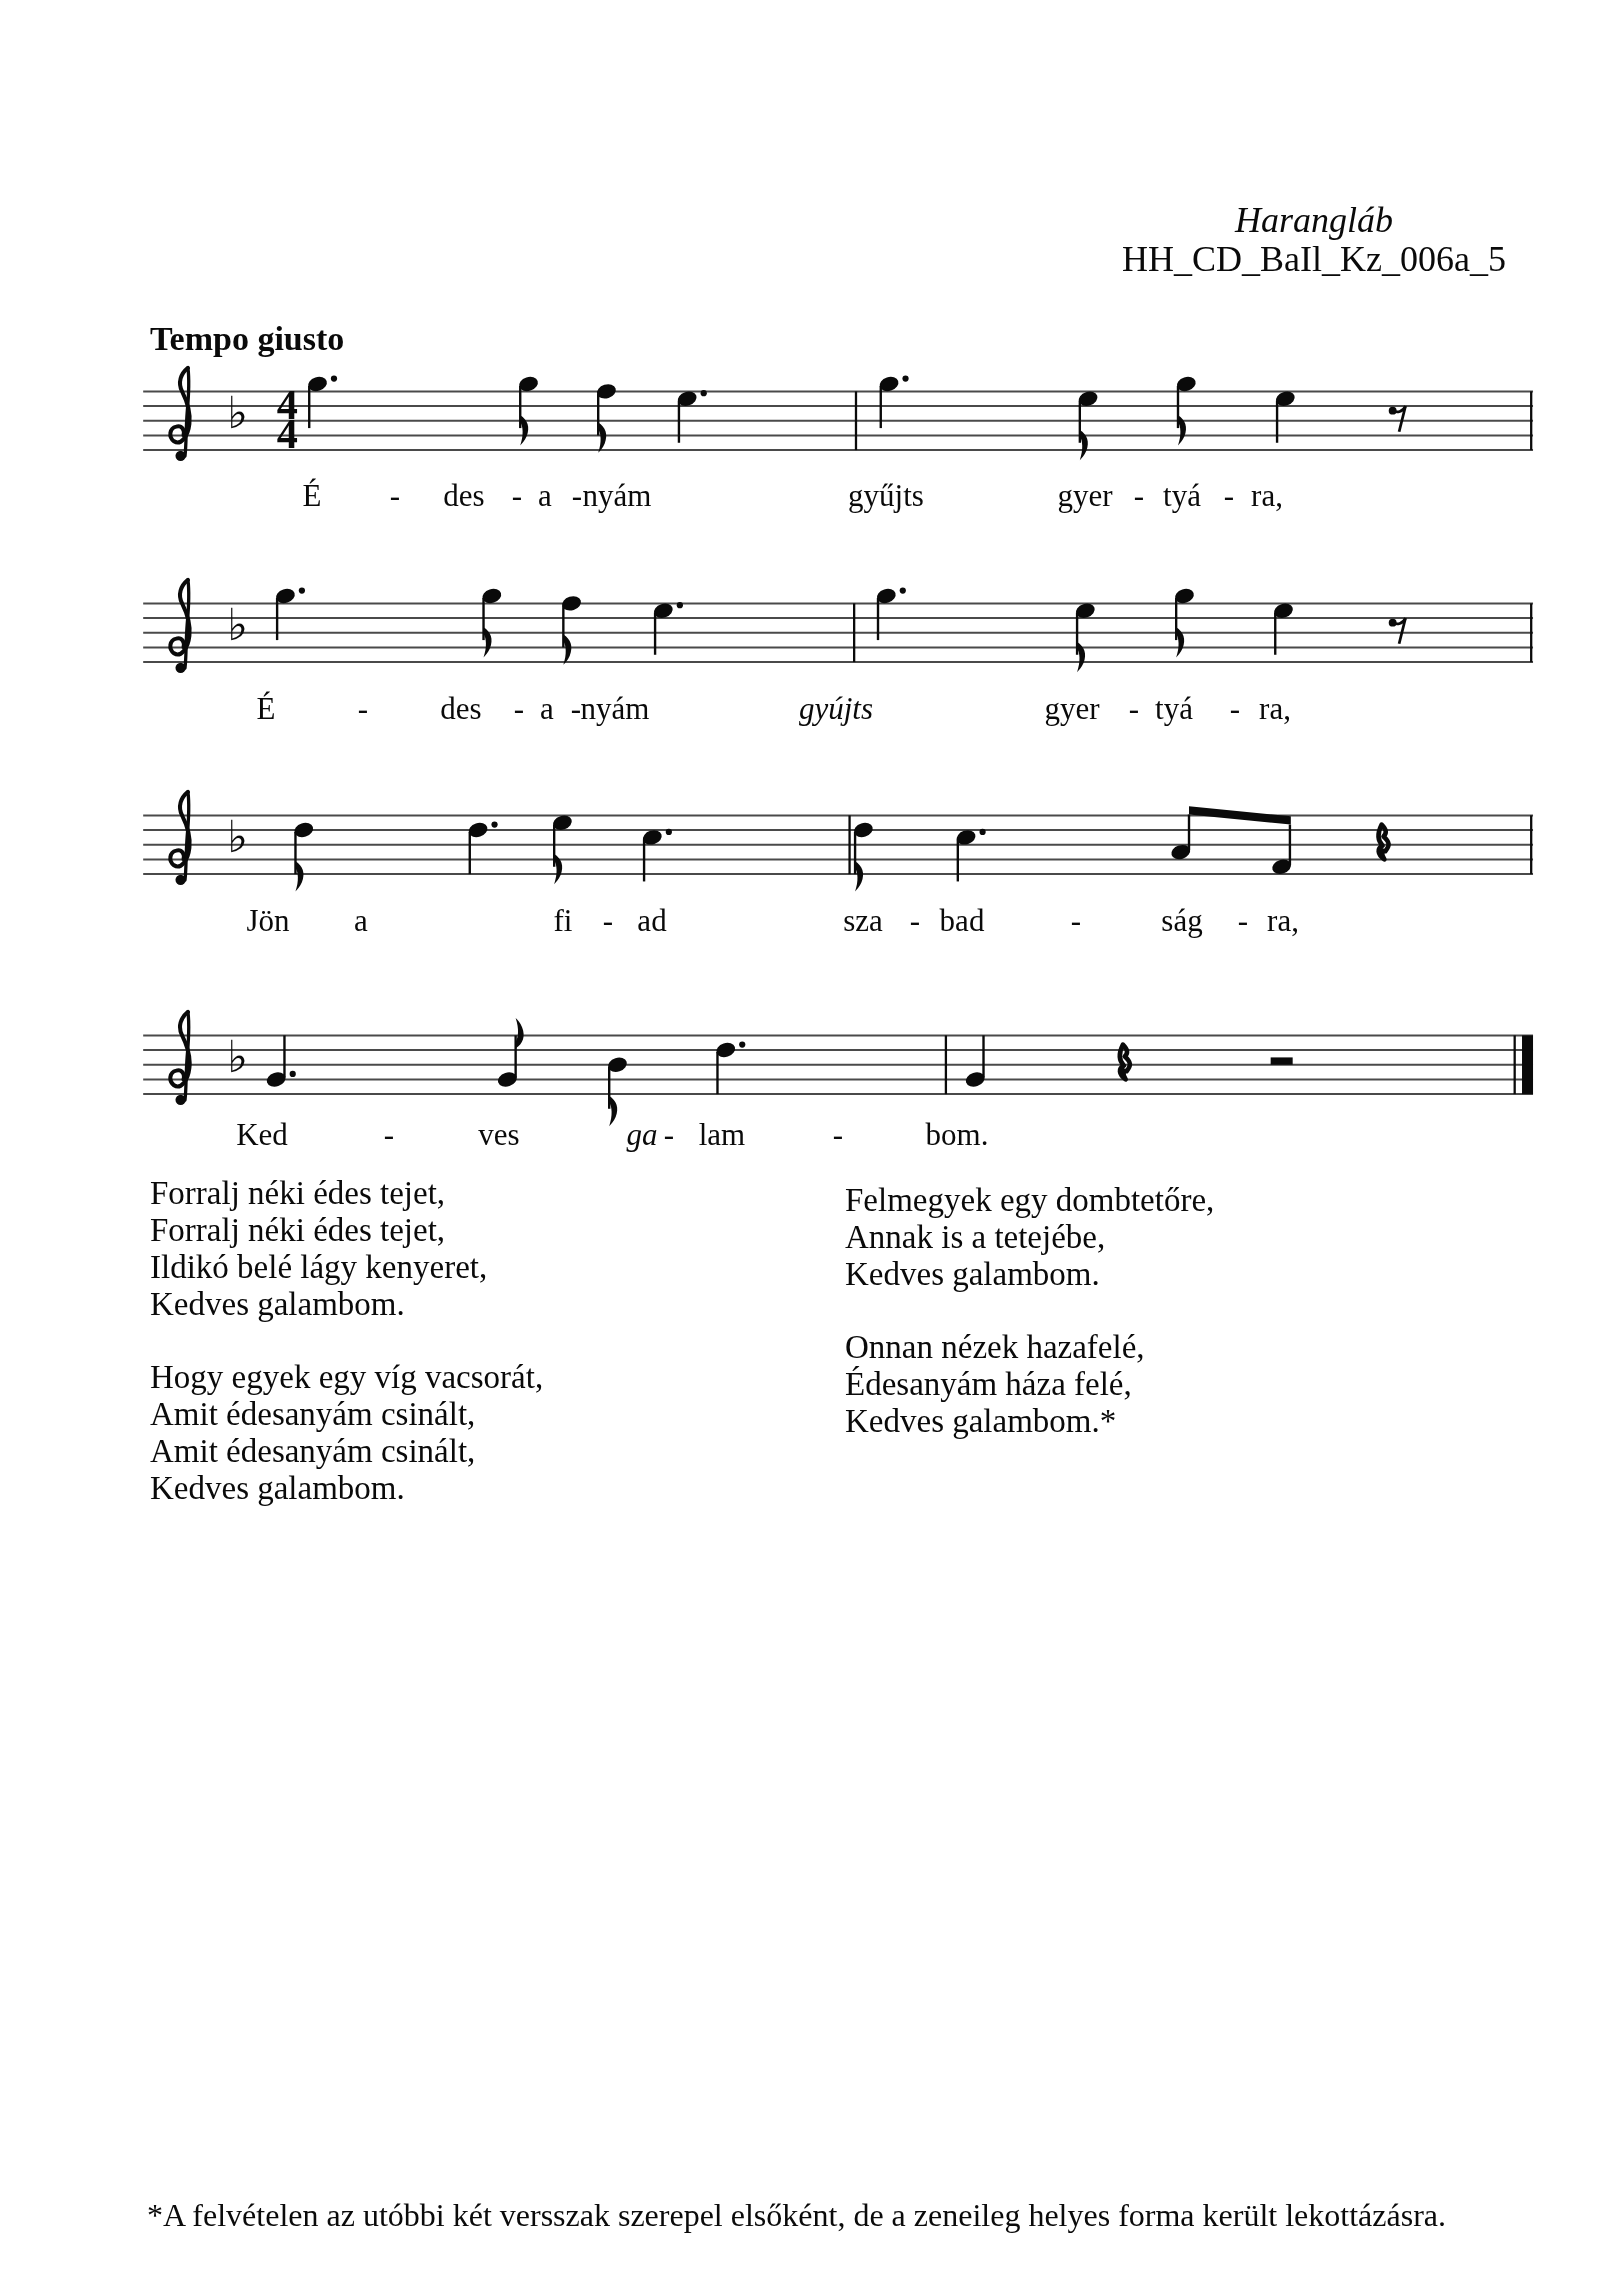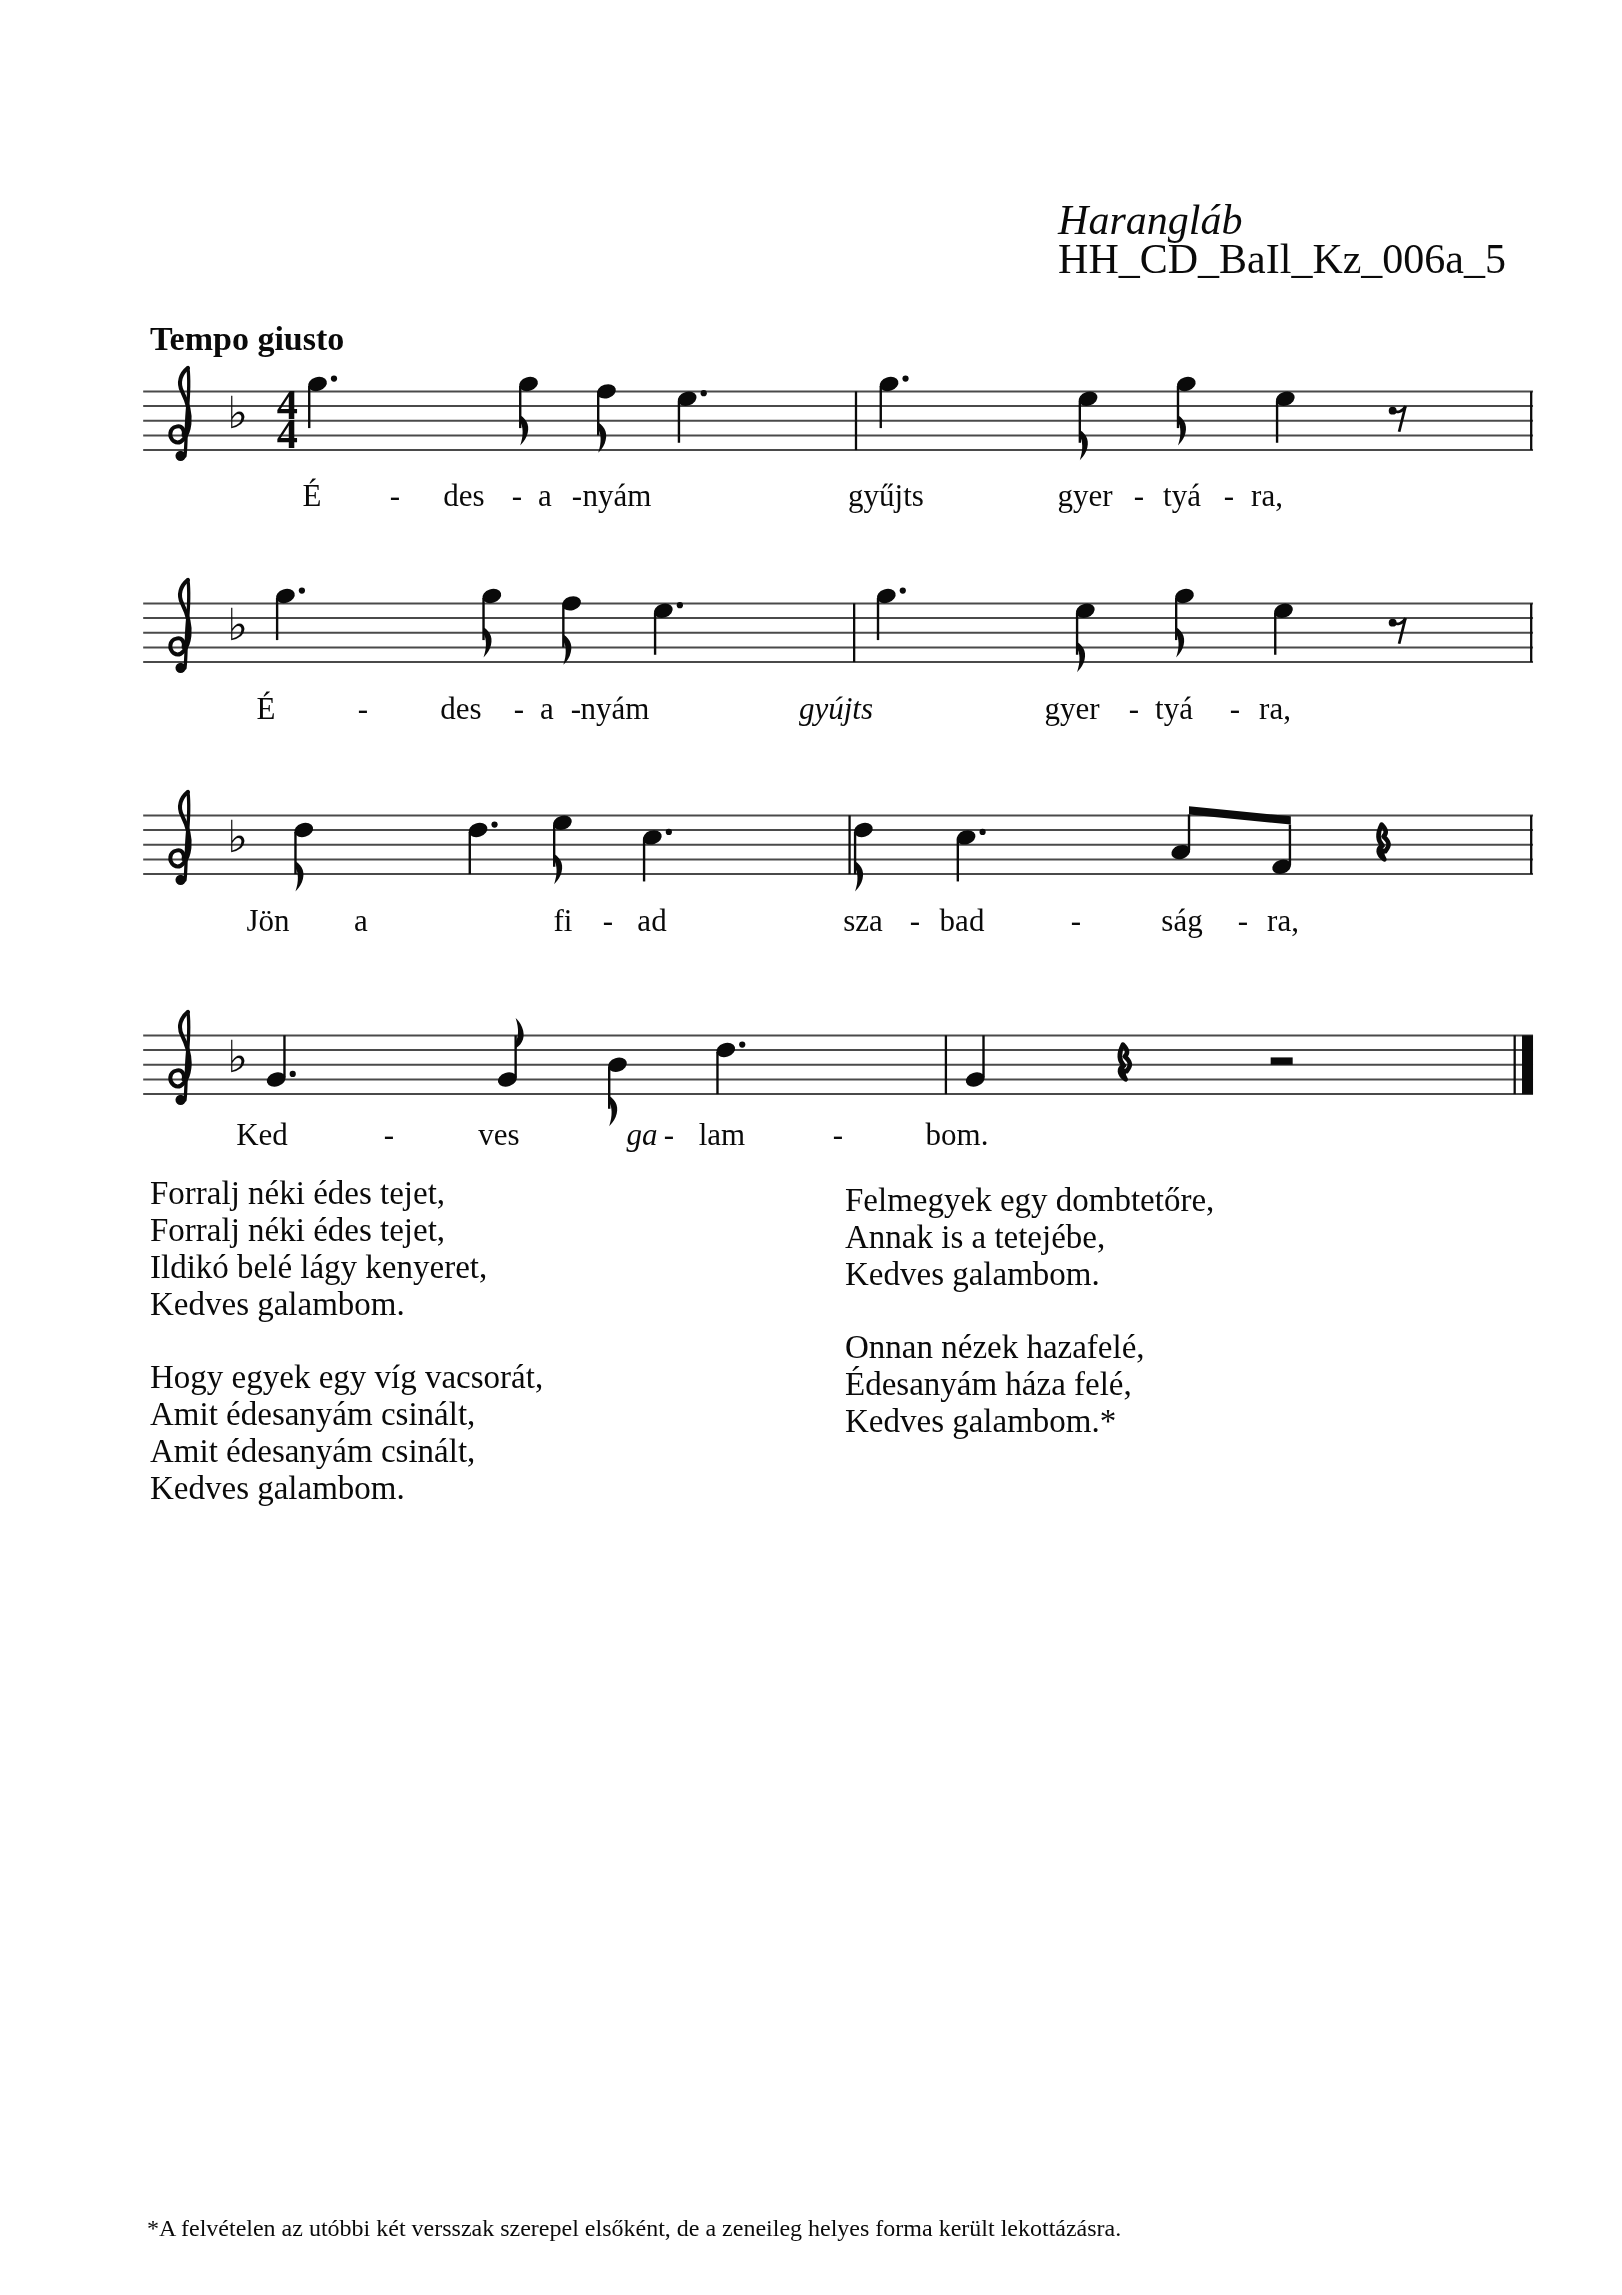--- a/index.html
+++ b/index.html
@@ -1,25 +1,25 @@
 <!DOCTYPE html>
 <html style="font-size:14.7px"><head>
 <meta charset="utf-8">
 <style>
   html,body{margin:0;padding:0;background:#888;}
   .page{position:relative;width:1623px;height:2296px;background:#ffffff;overflow:hidden;
         font-family:"Liberation Serif", serif;color:#0a0a0a;}
-  .hdr{position:absolute;top:201px;right:117px;text-align:left;font-size:42px;line-height:39px;white-space:nowrap;}
+  .hdr{position:absolute;top:201px;right:117px;text-align:center;font-size:36px;line-height:39px;white-space:nowrap;}
   .hdr .t{font-style:italic;}
   .tempo{position:absolute;left:150px;top:320px;font-weight:bold;font-size:34px;}
   .sys{position:absolute;left:0;}
   .lyr{position:absolute;left:0;width:1623px;height:40px;font-size:31px;}
   .lyr span{position:absolute;transform:translateX(-50%);white-space:nowrap;}
   .verse{position:absolute;font-size:33px;line-height:37px;white-space:nowrap;}
-  .foot{position:absolute;left:147px;top:2197px;font-size:24px;white-space:nowrap;margin-top:18px;}
+  .foot{position:absolute;left:147px;top:2197px;font-size:32px;white-space:nowrap;}
 </style>
 </head>
 <body>
 
 <div class="page">
   <div class="hdr">
     <div class="t">Harangláb</div>
     <div>HH_CD_BaIl_Kz_006a_5</div>
   </div>
   <div class="tempo">Tempo giusto</div>

